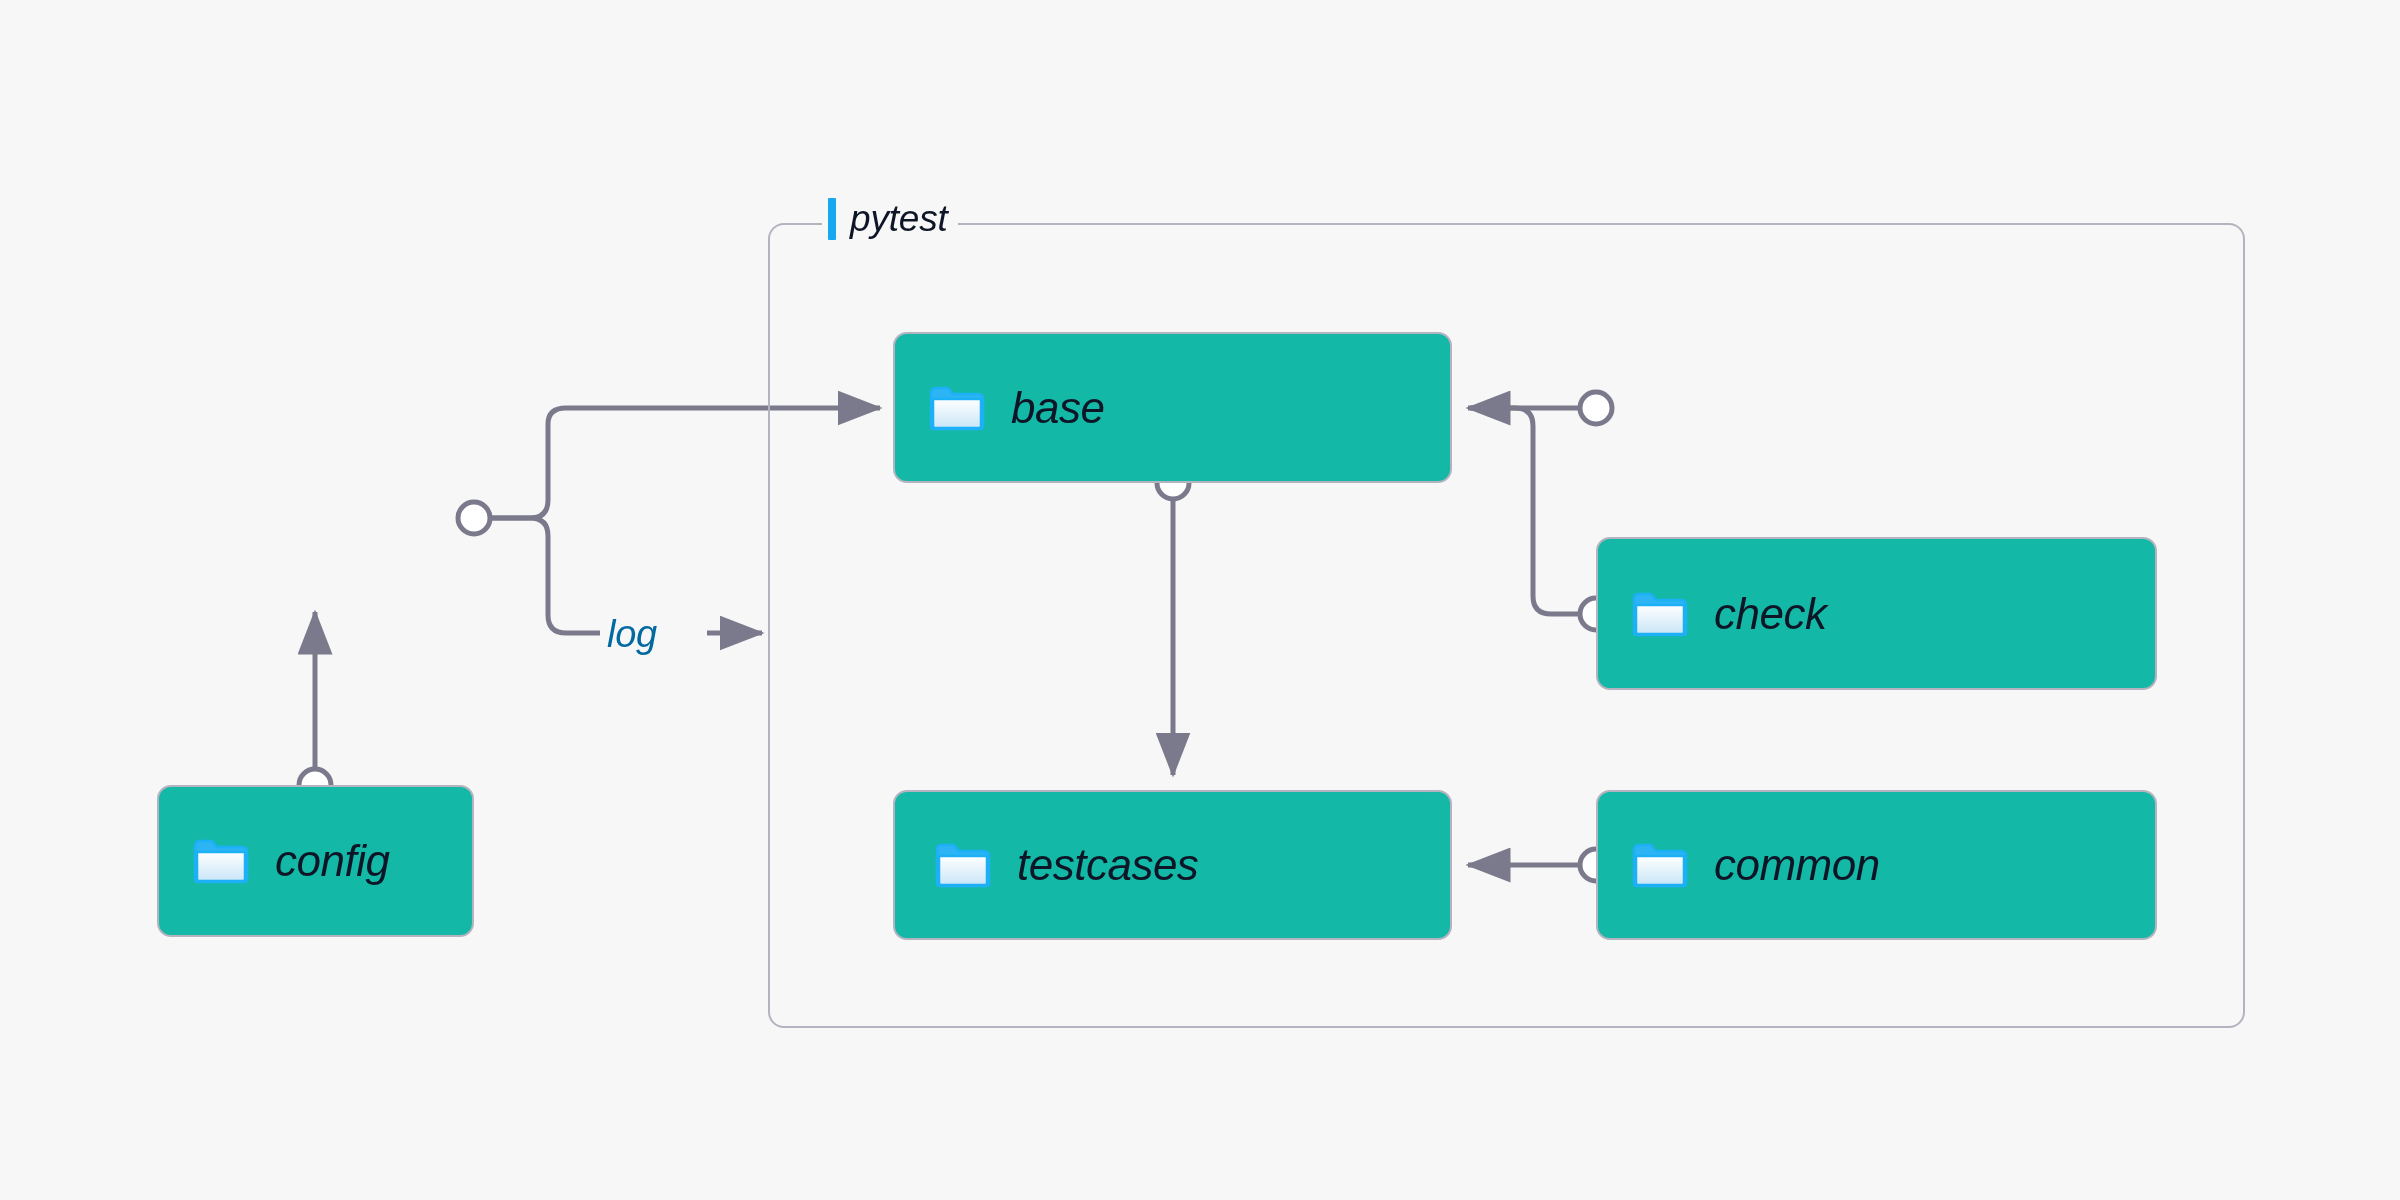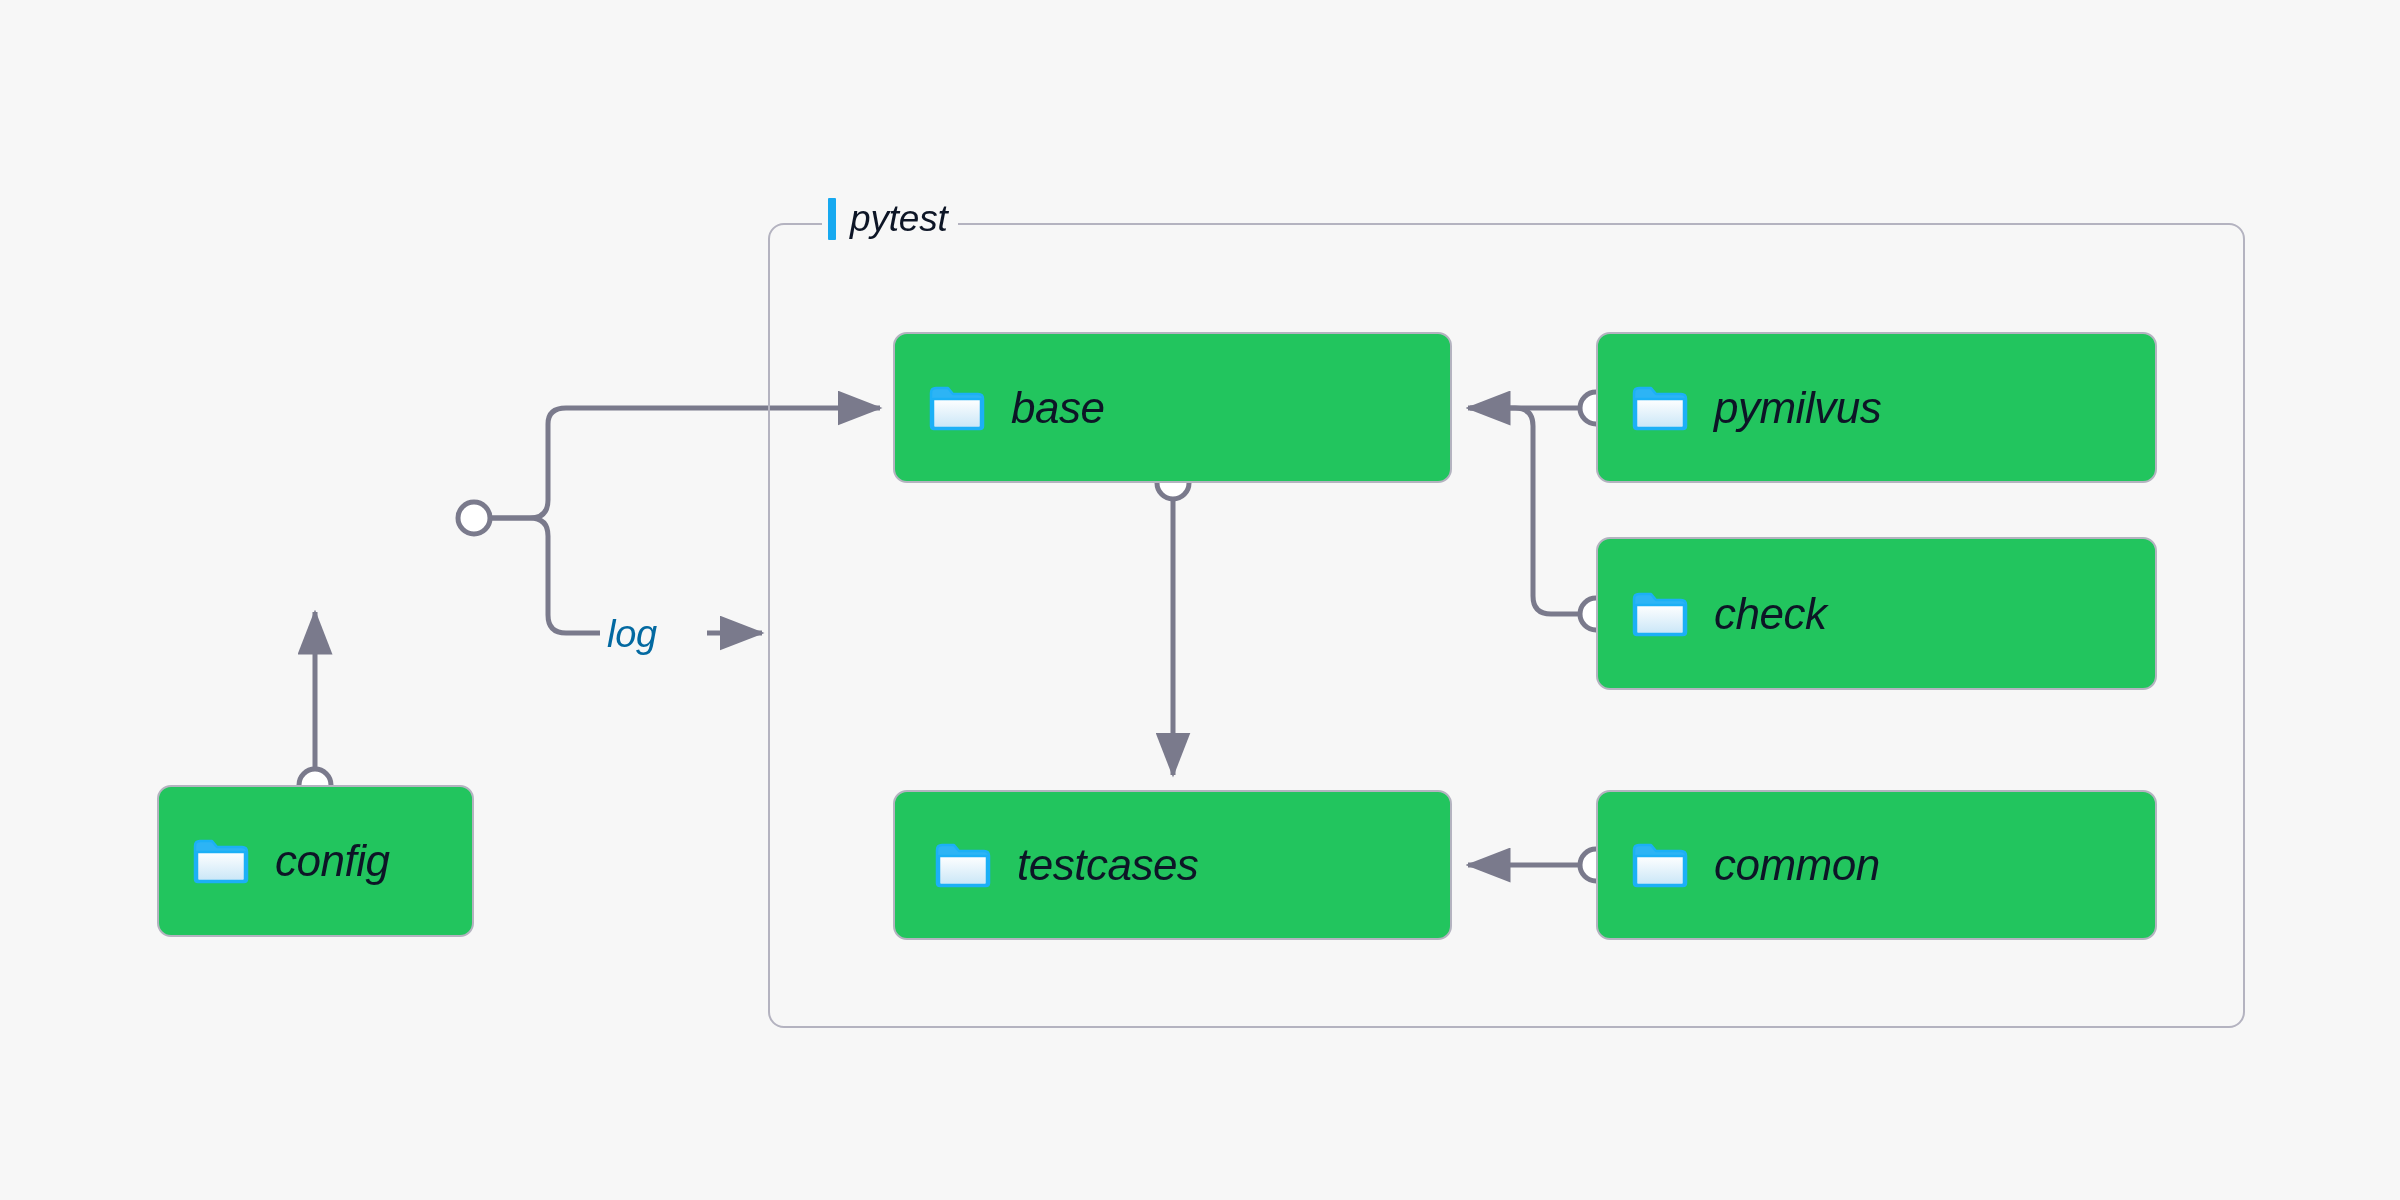--- a/index.html
+++ b/index.html
@@ -54,21 +54,21 @@
     display: block;
   }
   .group-label .txt {
     font-size: 37px;
     color: #0d1526;
     letter-spacing: -0.2px;
     white-space: nowrap;
   }
   .node {
     position: absolute;
-    background: #22c55e;
+    background: #14b8a6;
     border: 2px solid #b4b3c0;
     border-radius: 14px;
     box-sizing: border-box;
     display: flex;
     align-items: center;
     padding-left: 34px;
     gap: 26px;
   }
   .node .label {
     font-size: 44px;
@@ -170,27 +170,20 @@
   </div>
 
   <div class="node" style="left:893px; top:790px; width:559px; height:150px;padding-left:40px;">
     <svg class="folder" viewBox="0 0 56 46">
       <path d="M2 8 Q2 3 7 3 L19 3 L24 9 L49 9 Q54 9 54 14 L54 41 Q54 44 51 44 L5 44 Q2 44 2 41 Z" fill="#2db4f5" stroke="#1cb0f6" stroke-width="2.5" stroke-linejoin="round"></path>
       <path d="M4 14 L52 14 L52 41 Q52 43 50 43 L6 43 Q4 43 4 41 Z" fill="url(#folderGrad)" stroke="#1cb0f6" stroke-width="2.5" stroke-linejoin="round"></path>
     </svg>
     <span class="label">testcases</span>
   </div>
 
-  <div class="node" style="left:1596px; top:332px; width:561px; height:151px;">
-    <svg class="folder" viewBox="0 0 56 46">
-      <path d="M2 8 Q2 3 7 3 L19 3 L24 9 L49 9 Q54 9 54 14 L54 41 Q54 44 51 44 L5 44 Q2 44 2 41 Z" fill="#2db4f5" stroke="#1cb0f6" stroke-width="2.5" stroke-linejoin="round"></path>
-      <path d="M4 14 L52 14 L52 41 Q52 43 50 43 L6 43 Q4 43 4 41 Z" fill="url(#folderGrad)" stroke="#1cb0f6" stroke-width="2.5" stroke-linejoin="round"></path>
-    </svg>
-    <span class="label">pymilvus</span>
-  </div>
 
   <div class="node" style="left:1596px; top:537px; width:561px; height:153px;align-items:center;">
     <svg class="folder" viewBox="0 0 56 46">
       <path d="M2 8 Q2 3 7 3 L19 3 L24 9 L49 9 Q54 9 54 14 L54 41 Q54 44 51 44 L5 44 Q2 44 2 41 Z" fill="#2db4f5" stroke="#1cb0f6" stroke-width="2.5" stroke-linejoin="round"></path>
       <path d="M4 14 L52 14 L52 41 Q52 43 50 43 L6 43 Q4 43 4 41 Z" fill="url(#folderGrad)" stroke="#1cb0f6" stroke-width="2.5" stroke-linejoin="round"></path>
     </svg>
     <span class="label">check</span>
   </div>
 
   <div class="node" style="left:1596px; top:790px; width:561px; height:150px;">

